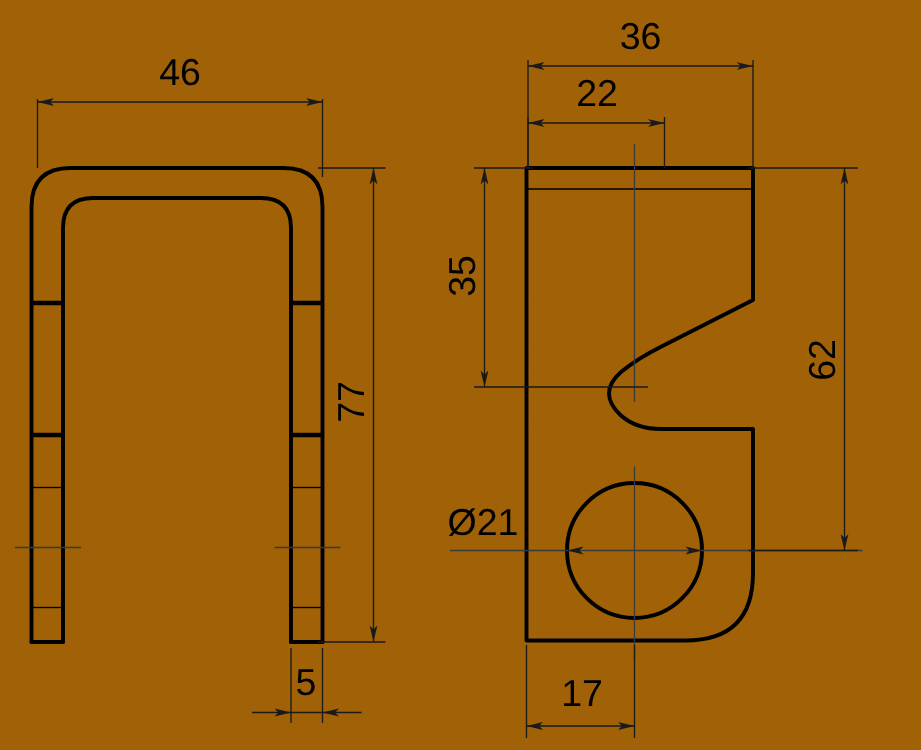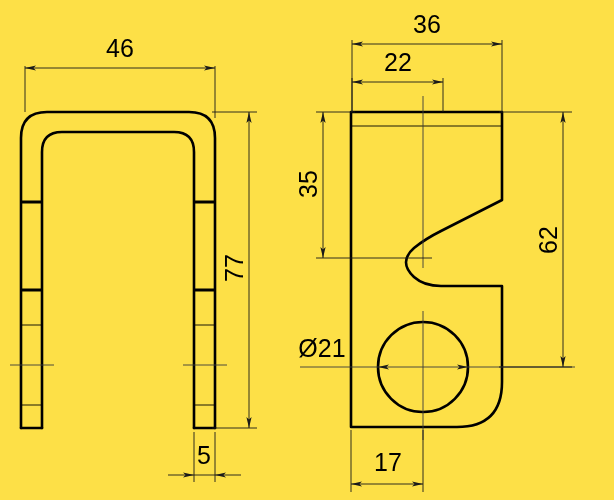--- a/index.html
+++ b/index.html
@@ -7,21 +7,21 @@
     padding: 0;
     background: #ffffff;
   }
   body {
     font-family: "Liberation Sans", sans-serif;
   }
   #drawing-root {
     position: relative;
     width: 614px;
     height: 500px;
-    background: #fde047;
+    background: #a16207;
     overflow: hidden;
   }
   svg#technical-drawing {
     display: block;
     width: 614px;
     height: 500px;
   }
   .outline {
     fill: none;
     stroke: #000000;

